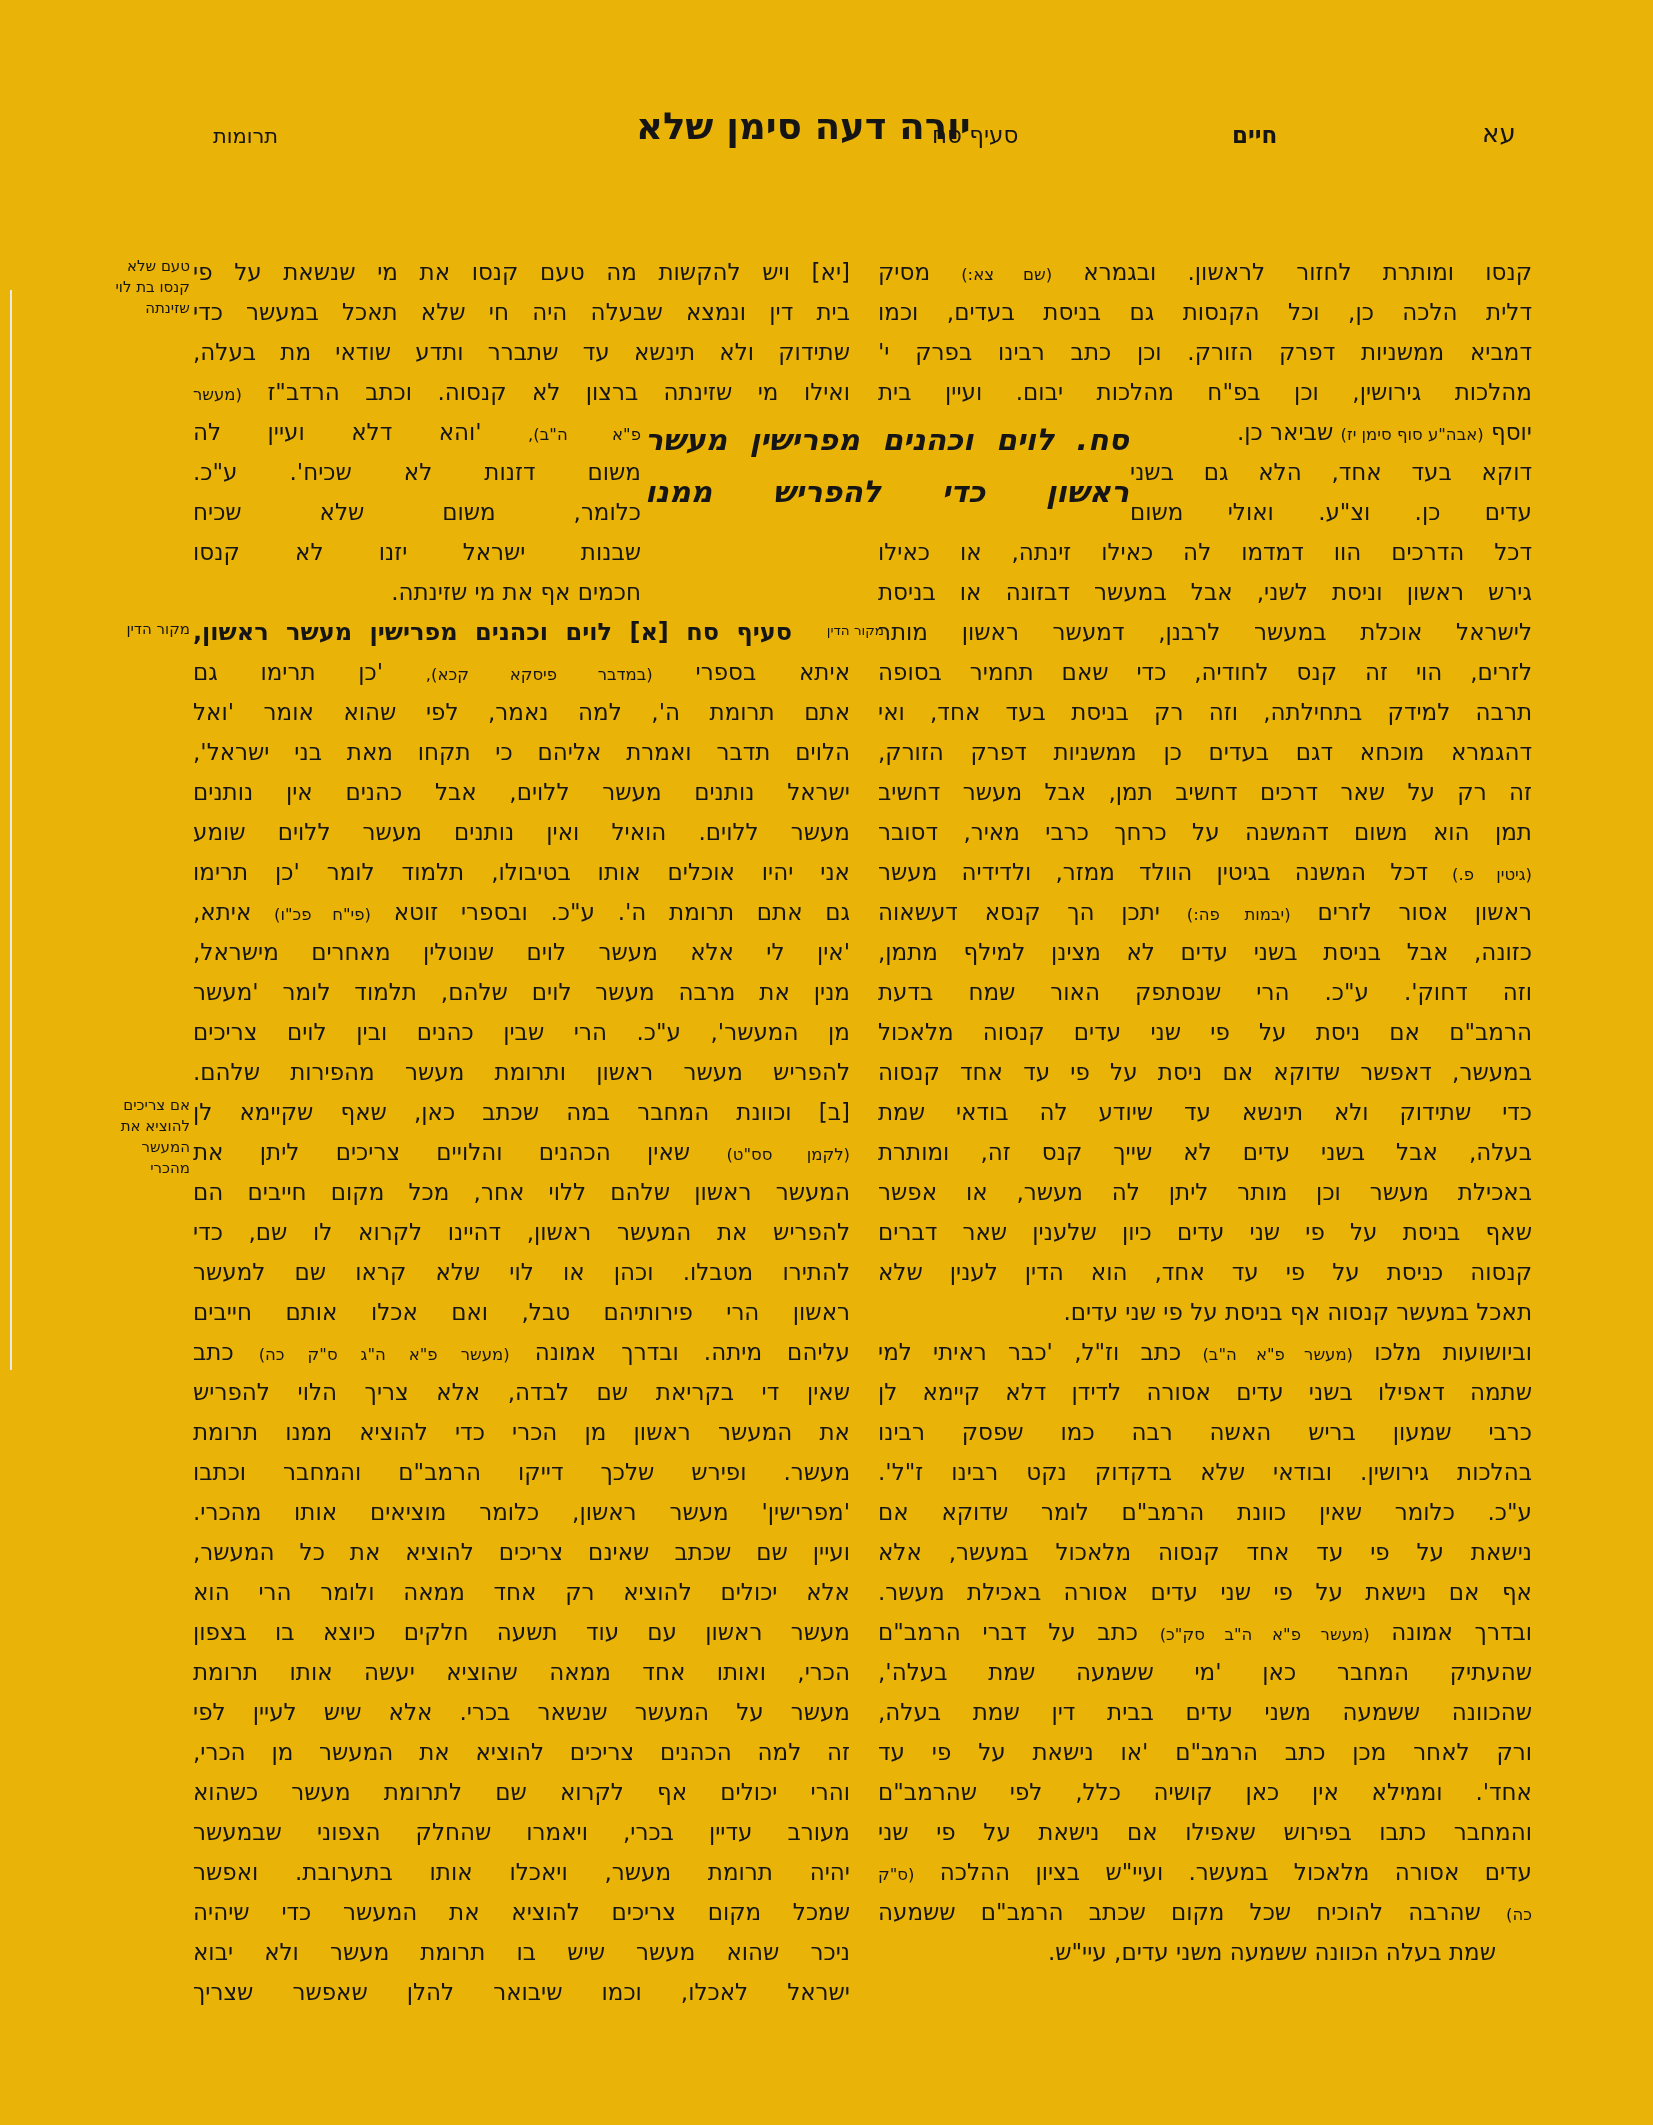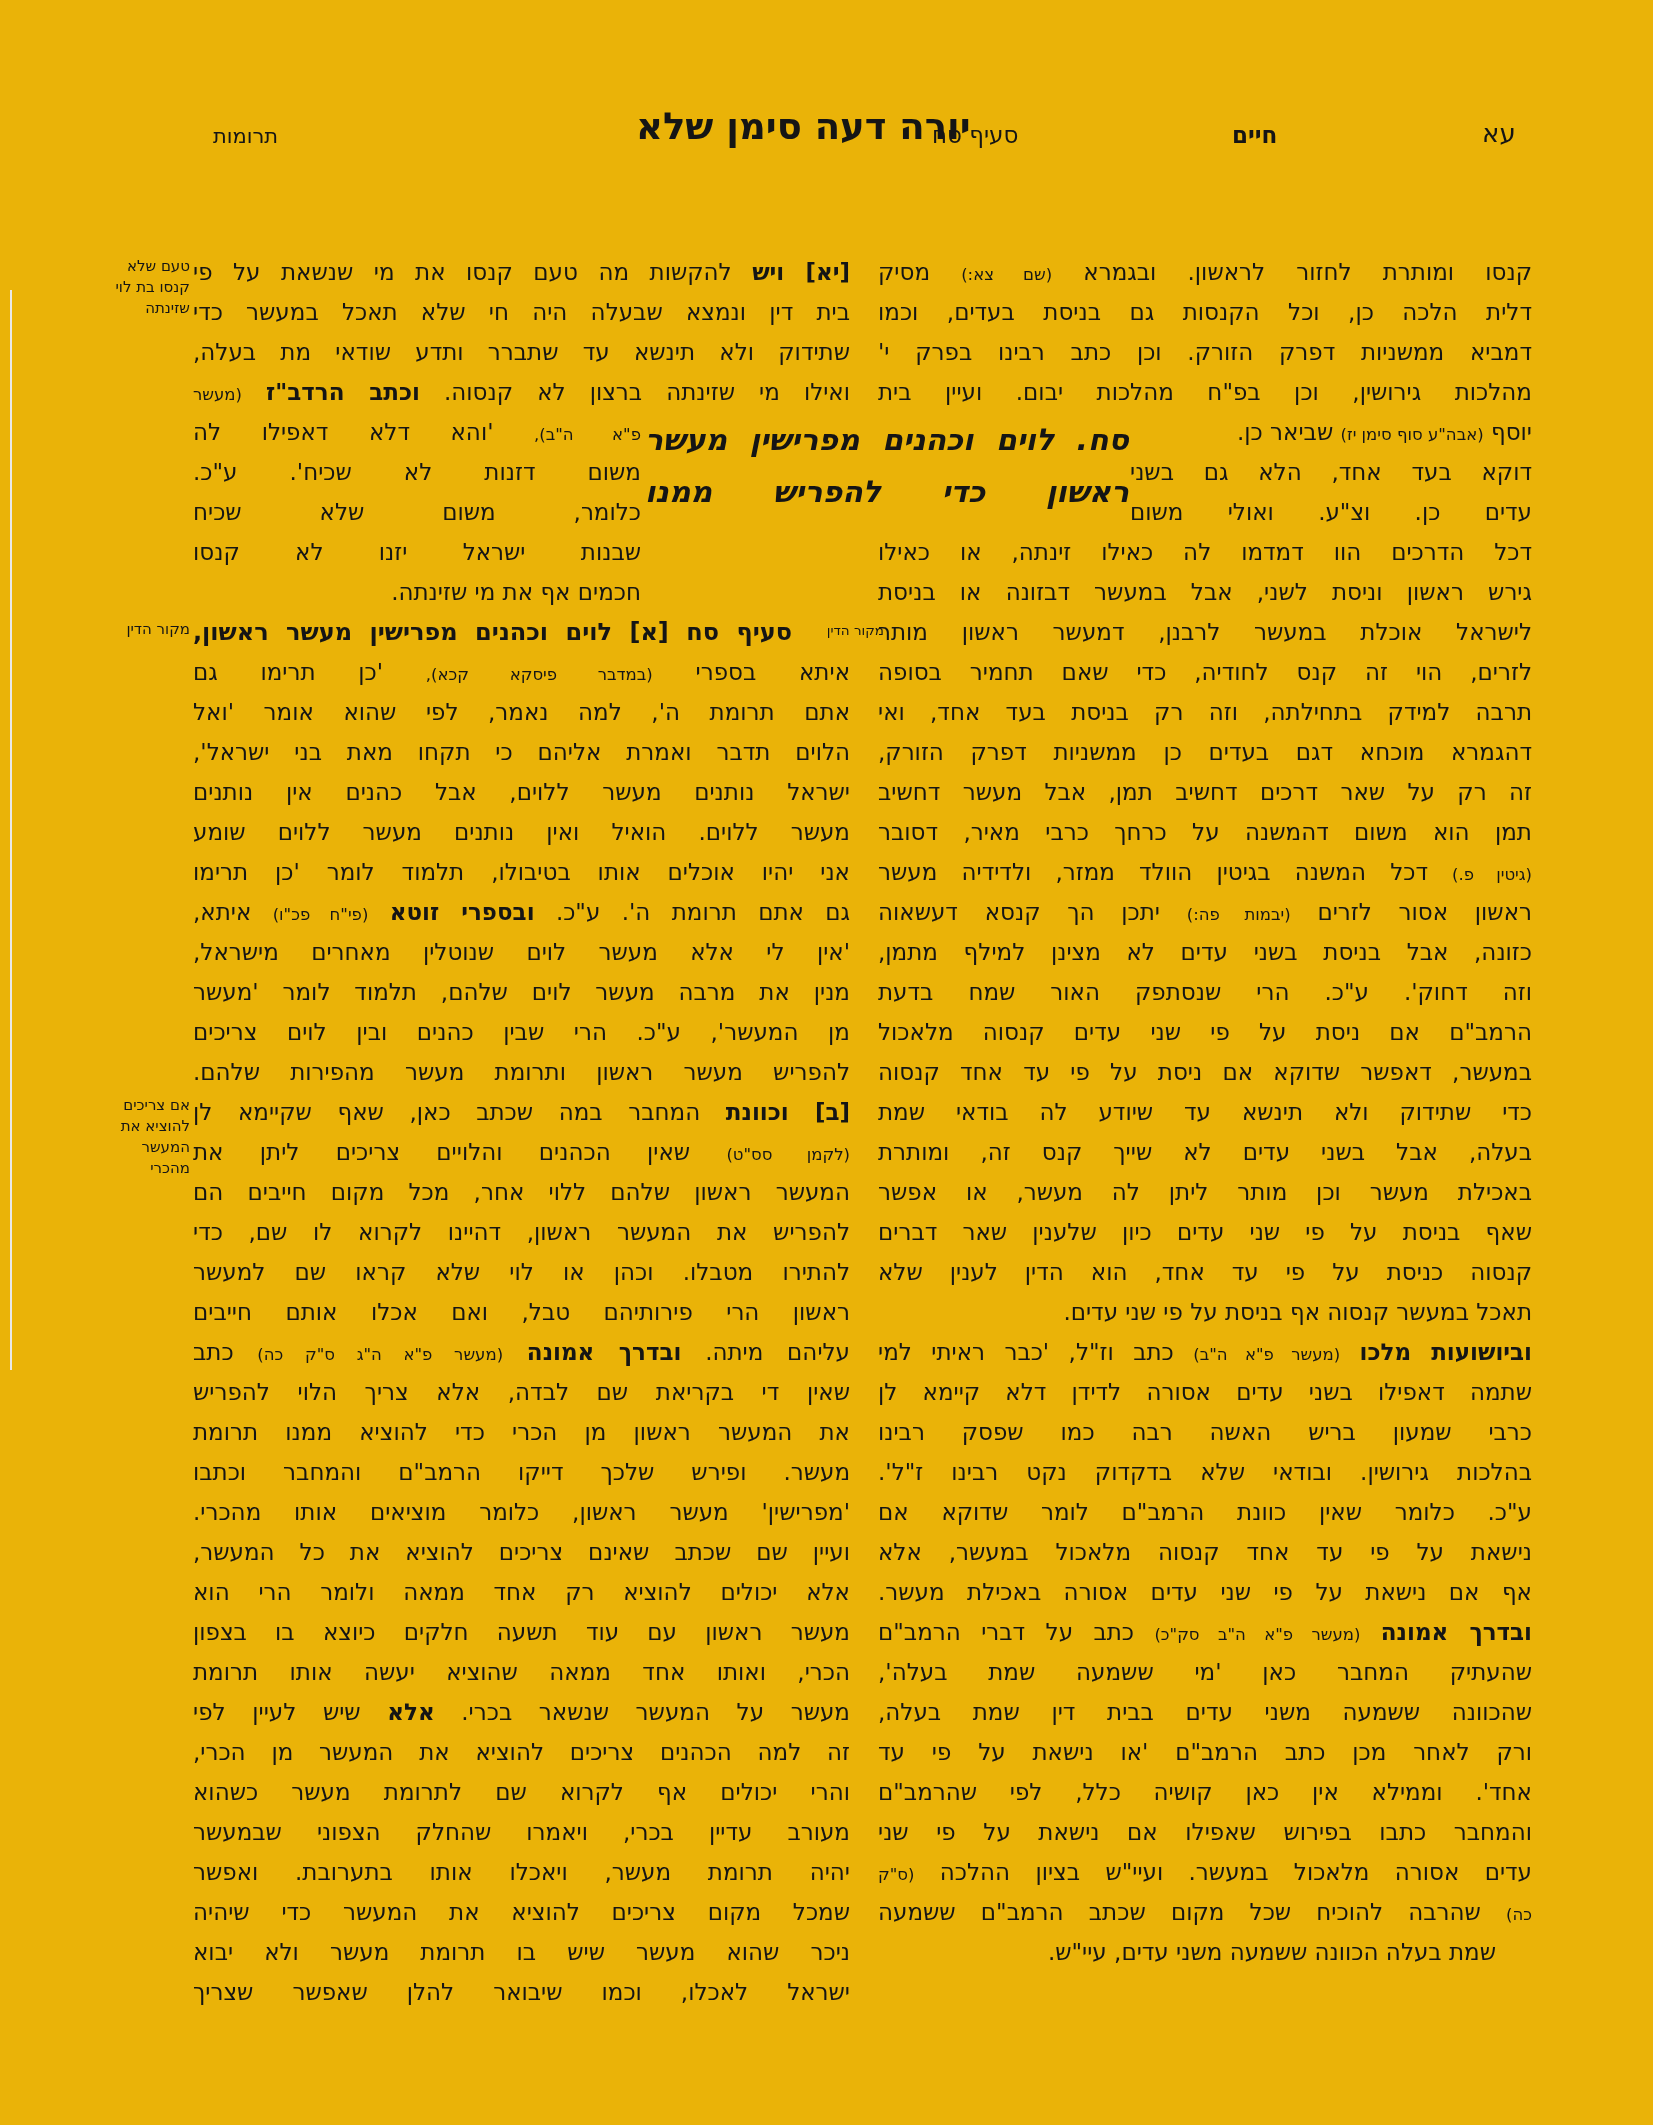--- a/index.html
+++ b/index.html
@@ -19,21 +19,21 @@
   
   .col{position:absolute;top:252px;direction:rtl;}
   .col-left{left:193px;width:657px;}
   .col-right{left:878px;width:654px;}
   .line{height:40px;line-height:40px;font-size:23px;text-align:justify;text-align-last:justify;overflow:hidden;white-space:nowrap;}
   .line.end{text-align-last:right;}
   .line.sq{width:402px;}                          
   .line.sql{width:448px;margin-left:0;margin-right:auto;} 
   .line.seif{font-weight:bold;font-size:24px;margin-right:58px;}
   .line.ind{margin-right:36px;}
-  .seg-b{font-weight:bold;}
+  .seg-b{font-weight:normal;}
   .seg-sm{font-size:16.5px;}
   
   .sa-block{position:absolute;left:645px;top:414px;width:484px;direction:rtl;font-weight:bold;}
   .sa-block .line{height:52px;line-height:52px;font-size:30px;font-style:italic;}
   
   .margin-note{position:absolute;left:66px;width:124px;direction:rtl;}
   .margin-note .line{height:21px;line-height:21px;font-size:15px;text-align:right;text-align-last:right;}
   .mn-1{top:256px;} .mn-2{top:619px;} .mn-3{top:1095px;}
   .gap-note{position:absolute;left:794px;top:621px;width:90px;direction:rtl;
     font-size:13.5px;line-height:18px;text-align:right;}
@@ -119,21 +119,21 @@
       <div class="line"><span class="seg-n">עדים אסורה מלאכול במעשר. ועיי"ש בציון ההלכה </span><span class="seg-sm">(ס"ק</span></div>
       <div class="line"><span class="seg-sm">כה)</span><span class="seg-n"> שהרבה להוכיח שכל מקום שכתב הרמב"ם ששמעה</span></div>
       <div class="line end ind"><span class="seg-n">שמת בעלה הכוונה ששמעה משני עדים, עיי"ש.</span></div>
     </div>
 
   <div class="col col-left">
       <div class="line"><span class="seg-b">[יא] ויש</span><span class="seg-n"> להקשות מה טעם קנסו את מי שנשאת על פי</span></div>
       <div class="line"><span class="seg-n">בית דין ונמצא שבעלה היה חי שלא תאכל במעשר כדי</span></div>
       <div class="line"><span class="seg-n">שתידוק ולא תינשא עד שתברר ותדע שודאי מת בעלה,</span></div>
       <div class="line"><span class="seg-n">ואילו מי שזינתה ברצון לא קנסוה. </span><span class="seg-b">וכתב הרדב"ז</span><span class="seg-n"> </span><span class="seg-sm">(מעשר</span></div>
-      <div class="line sql"><span class="seg-sm">פ"א ה"ב),</span><span class="seg-n"> 'והא דלא דאפילו לה</span></div>
+      <div class="line sql"><span class="seg-sm">פ"א ה"ב),</span><span class="seg-n"> 'והא דלא ועיין לה</span></div>
       <div class="line sql"><span class="seg-n">משום דזנות לא שכיח'. ע"כ.</span></div>
       <div class="line sql"><span class="seg-n">כלומר, משום שלא שכיח</span></div>
       <div class="line sql"><span class="seg-n">שבנות ישראל יזנו לא קנסו</span></div>
       <div class="line sql end"><span class="seg-n">חכמים אף את מי שזינתה.</span></div>
       <div class="line seif"><span class="seg-n">סעיף סח [א] לוים וכהנים מפרישין מעשר ראשון,</span></div>
       <div class="line"><span class="seg-n">איתא בספרי </span><span class="seg-sm">(במדבר פיסקא קכא),</span><span class="seg-n"> 'כן תרימו גם</span></div>
       <div class="line"><span class="seg-n">אתם תרומת ה', למה נאמר, לפי שהוא אומר 'ואל</span></div>
       <div class="line"><span class="seg-n">הלוים תדבר ואמרת אליהם כי תקחו מאת בני ישראל',</span></div>
       <div class="line"><span class="seg-n">ישראל נותנים מעשר ללוים, אבל כהנים אין נותנים</span></div>
       <div class="line"><span class="seg-n">מעשר ללוים. הואיל ואין נותנים מעשר ללוים שומע</span></div>

